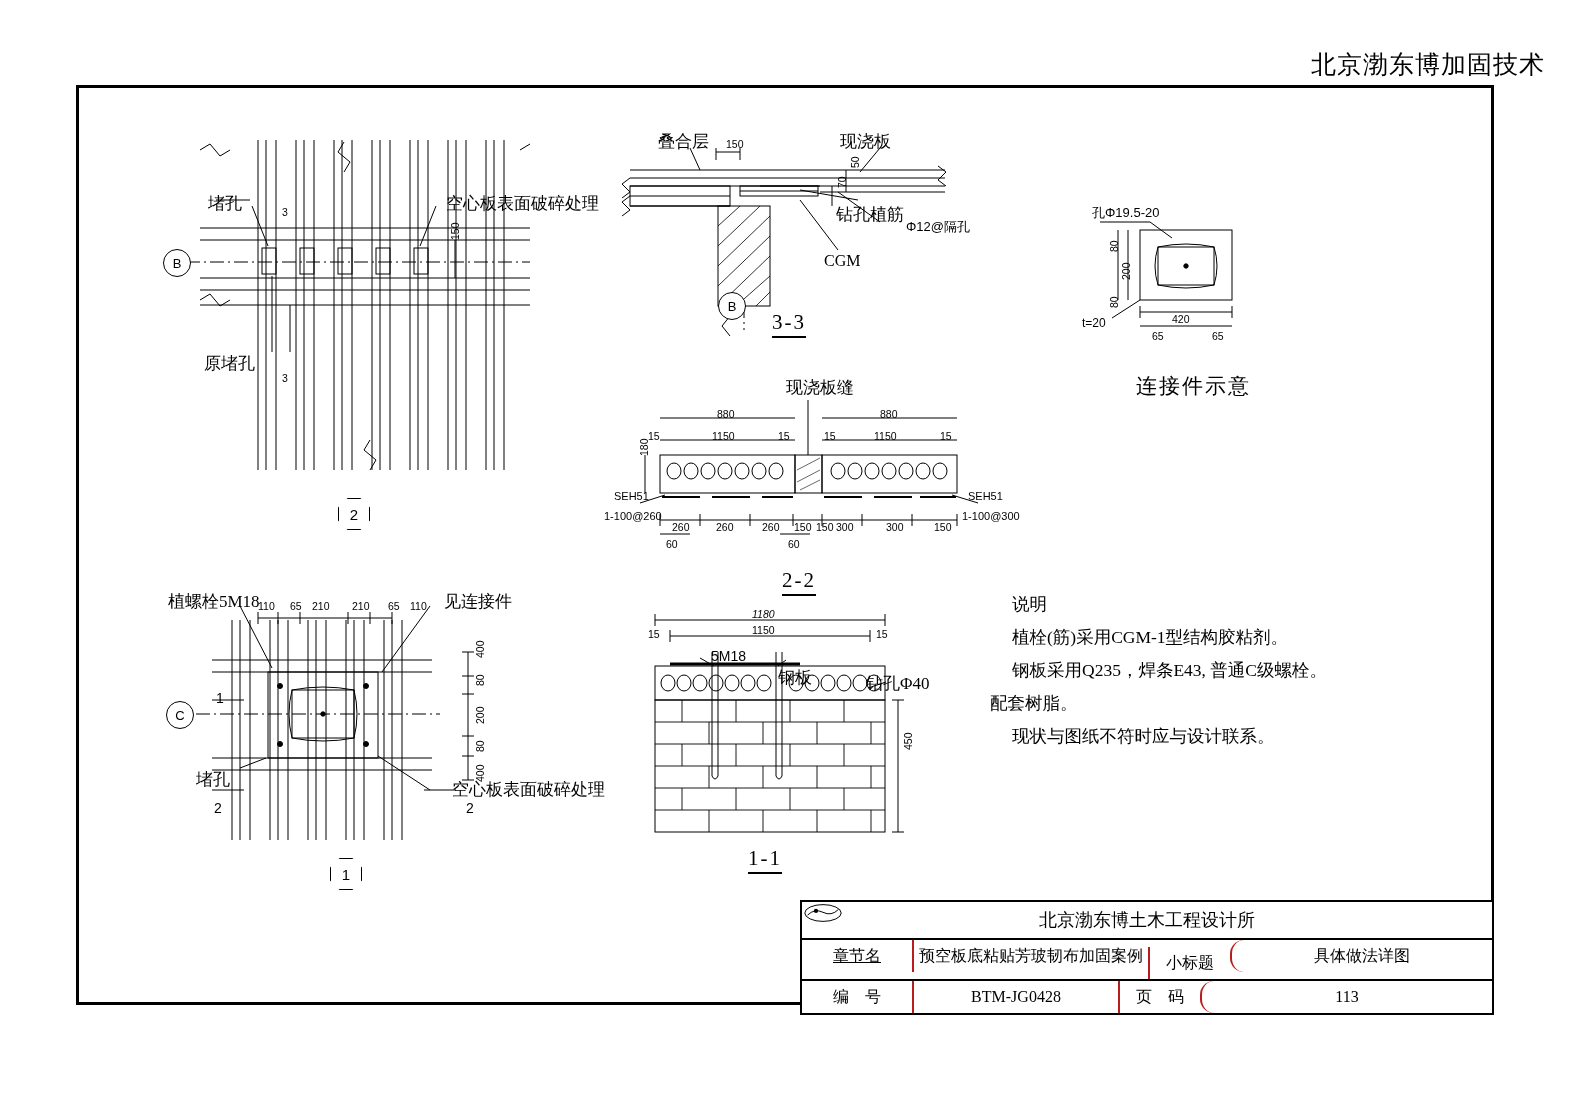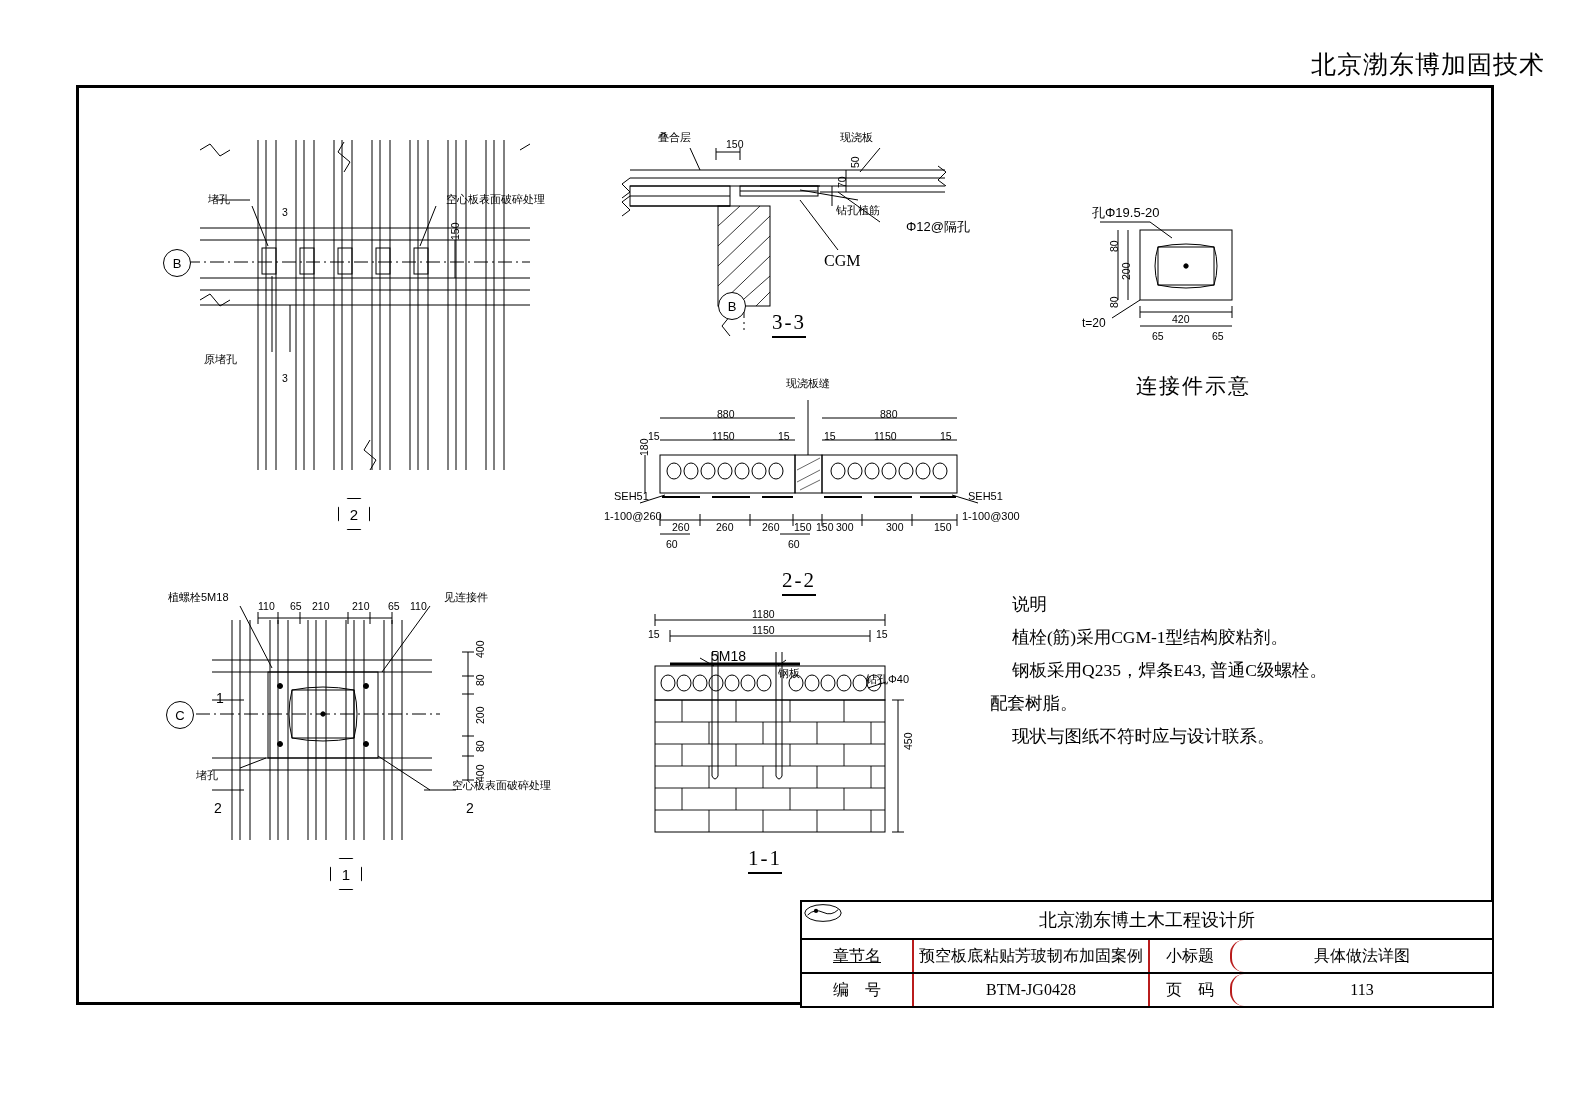--- a/index.html
+++ b/index.html
@@ -1,20 +1,20 @@
 <!DOCTYPE html>
 <html><head>
 <meta charset="utf-8">
 <style>
   html,body{margin:0;padding:0;background:#fff;}
   body{width:1571px;height:1098px;position:relative;font-family:"Liberation Sans",sans-serif;color:#000;overflow:hidden;}
   .hdr{position:absolute;top:48px;right:26px;font-size:25px;letter-spacing:1px;font-family:"Liberation Serif",serif;}
   .frame{position:absolute;left:76px;top:85px;width:1418px;height:920px;border:3px solid #000;box-sizing:border-box;}
   .lbl{position:absolute;font-size:12px;white-space:nowrap;font-family:"Liberation Sans",sans-serif;}
-  .lbl.cnf{font-family:Liberation Sans, sans-serif;font-size:11px;}
+  .lbl.cnf{font-family:Liberation Serif, serif;font-size:17px;}
   .dim{position:absolute;font-size:10.5px;white-space:nowrap;}
   .ttl{position:absolute;font-size:21px;font-family:"Liberation Serif",serif;letter-spacing:2px;}
   .ttl u{text-decoration:none;border-bottom:2px solid #000;padding-bottom:2px;}
   svg{position:absolute;left:0;top:0;overflow:visible;}
   .tagcirc{position:absolute;width:26px;height:26px;border:1.6px solid #000;border-radius:50%;
            display:flex;align-items:center;justify-content:center;font-size:13px;background:#fff;}
   .tagoct{position:absolute;width:30px;height:30px;border:1.6px solid #000;background:#fff;
           display:flex;align-items:center;justify-content:center;font-size:15px;
           clip-path:polygon(30% 0,70% 0,100% 30%,100% 70%,70% 100%,30% 100%,0 70%,0 30%);}
   
@@ -446,21 +446,21 @@
     <line x1="870" y1="630" x2="870" y2="642"></line>
     <line x1="898" y1="700" x2="898" y2="832"></line>
     <line x1="892" y1="700" x2="904" y2="700"></line>
     <line x1="892" y1="832" x2="904" y2="832"></line>
 
     <line x1="700" y1="658" x2="714" y2="666"></line>
     <line x1="786" y1="660" x2="778" y2="666"></line>
     <line x1="886" y1="682" x2="868" y2="688"></line>
   </g>
 </svg>
-<div class="dim" style="left:752px;top:608px;">1180</div>
+<div class="dim" style="left:752px;top:608px;font-style:italic;">1180</div>
 <div class="dim" style="left:752px;top:624px;">1150</div>
 <div class="dim" style="left:648px;top:628px;">15</div>
 <div class="dim" style="left:876px;top:628px;">15</div>
 <div class="lbl" style="left:678px;top:648px;font-size:14px;margin-left:33px;">5M18</div>
 <div class="lbl cnf" style="left:778px;top:666px;">钢板</div>
 <div class="lbl cnf" style="left:866px;top:672px;">钻孔Φ40</div>
 <div class="dim" style="left:902px;top:750px;transform:rotate(-90deg);transform-origin:left top;">450</div>
 <div class="ttl" style="left:748px;top:846px;"><u>1-1</u></div>
 
 <div class="notes">
@@ -478,22 +478,22 @@
         <ellipse cx="30" cy="15" rx="26" ry="12" fill="none" stroke="#000" stroke-width="1.4"></ellipse>
         <path d="M8 18 q10 -10 22 -4 q12 6 22 -4" fill="none" stroke="#000" stroke-width="1.4"></path>
         <circle cx="20" cy="12" r="3" fill="#000"></circle>
       </svg>
       <span>北京渤东博土木工程设计所</span>
     </div>
   </div>
   <div class="row">
     <div class="cell" style="width:110px;text-decoration:underline;">章节名</div>
     <div class="cell" style="width:236px;">预空板底粘贴芳玻韧布加固案例</div>
-    <div class="cell" style="width:82px;">小标题</div>
+    <div class="cell" style="width:82px;margin-top:7px;">小标题</div>
     <div class="cell" style="flex:1;border-radius:14px;">具体做法详图</div>
   </div>
   <div class="row">
     <div class="cell" style="width:110px;">编　号</div>
-    <div class="cell" style="width:236px;">BTM-JG0428</div>
+    <div class="cell" style="width:206px;">BTM-JG0428</div>
     <div class="cell" style="width:82px;">页　码</div>
     <div class="cell" style="flex:1;border-radius:14px;">113</div>
   </div>
 </div>
 
 </body></html>

